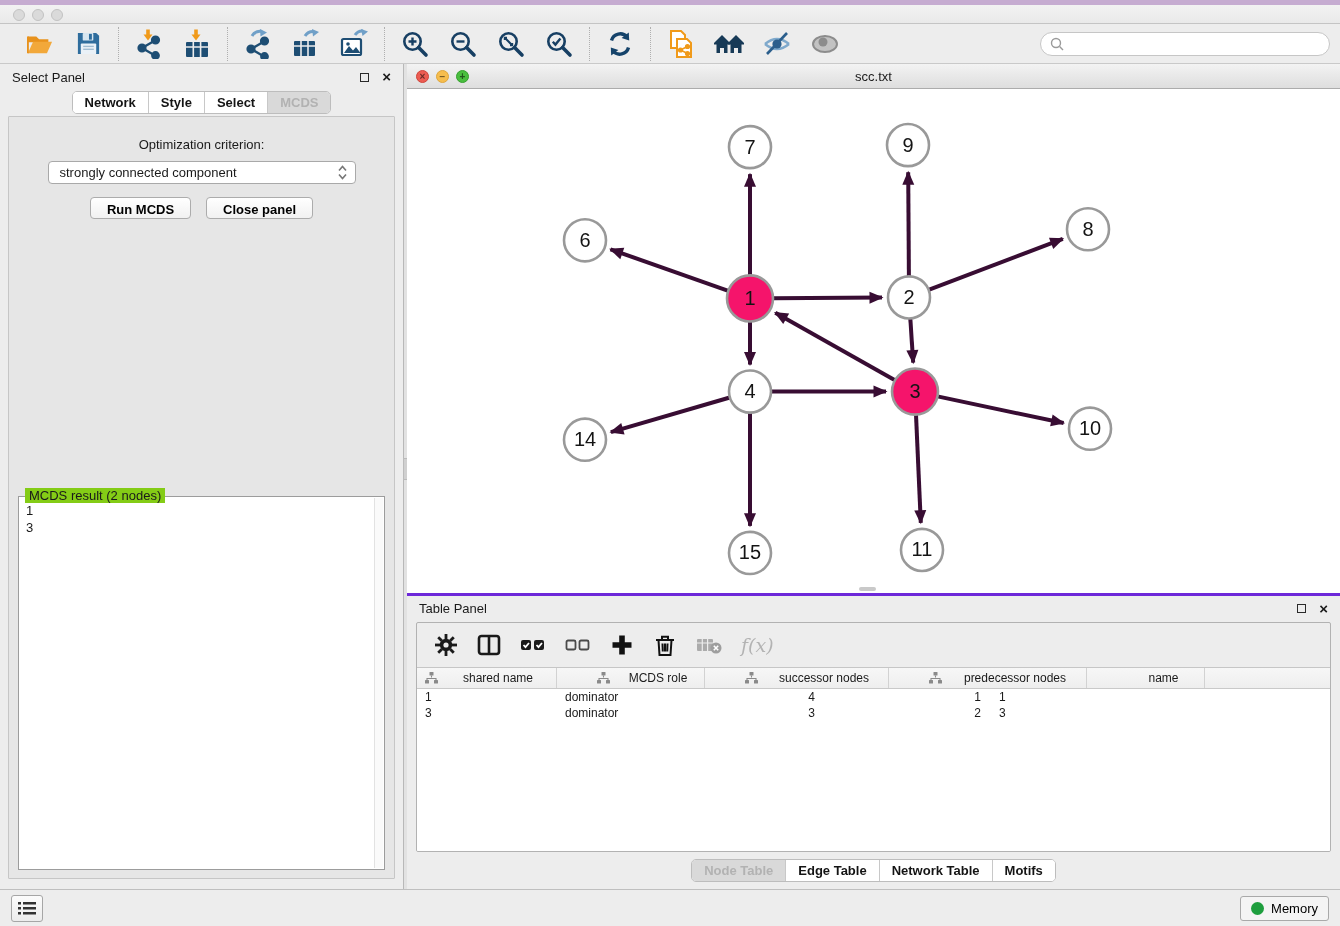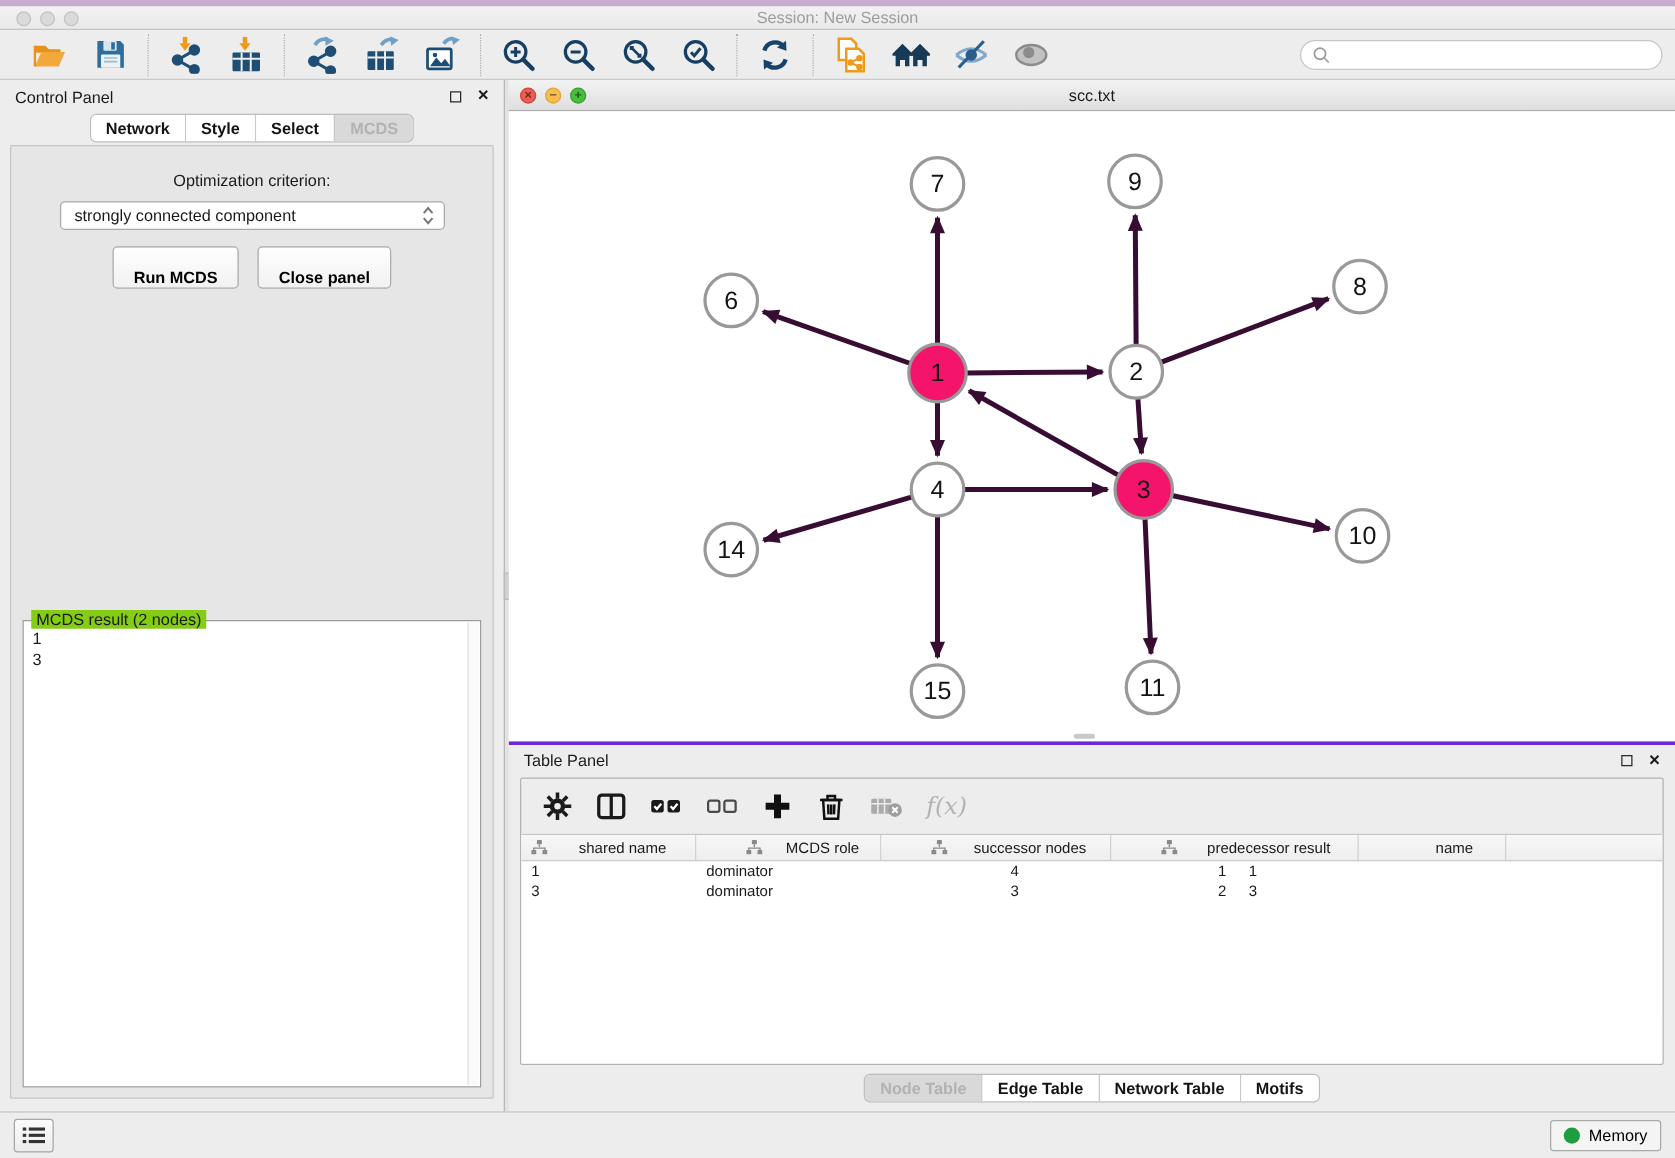--- a/index.html
+++ b/index.html
@@ -34,21 +34,21 @@
   .cp-tabs { display:flex; justify-content:center; margin:1px 0 0; }
   .seg-group { display:inline-flex; background:#FFF; border:1px solid #BDBDBD; border-radius:5px; overflow:hidden;align-items:center; }
   .seg { padding:3px 12px; font-size:13px; font-weight:600; color:#141414; background:#FFF; border-right:1px solid #C8C8C8; white-space:nowrap; }
   .seg:last-child { border-right:none; }
   .seg.selected { background:#D9D9D9; color:#B2B2B2; }
   .cp-body { flex:1; margin:2px 8px 10px; background:#E6E6E6; border:1px solid #C6C6C6; border-radius:1px; display:flex; flex-direction:column; align-items:center; }
   .opt-label { margin-top:20px; font-size:13px; }
   .criterion-select { width:308px; height:23px; margin-top:9px; background:#FFF; border:1px solid #A9A9A9; border-radius:4px; display:flex; align-items:center; padding:0 7px 0 11px; font-size:13px; }
   .criterion-select .val { flex:1; }
   .btn-row { margin-top:13px; display:flex; gap:15px; }
-  .mac-btn { height:22px; padding:16px 16px; background:linear-gradient(#FFFFFF,#F1F1F1); border:1px solid #ACACAC; border-radius:4px; font-size:13px; font-weight:600; font-family:inherit; }
+  .mac-btn { height:22px; padding:4px 16px; background:linear-gradient(#FFFFFF,#F1F1F1); border:1px solid #ACACAC; border-radius:4px; font-size:13px; font-weight:600; font-family:inherit; }
   .result-field { width:calc(100% - 18px); height:374px; margin-top:auto; margin-bottom:8px; border:1px solid #9C9C9C; position:relative; background:#FFF; }
   .result-legend { position:absolute; top:-9px; left:6px; background:#84cc16; padding:0 4px; font-size:13px; }
   .result-lines { padding:5px 7px; font-size:13px; line-height:17px; }
   .result-scroll { position:absolute; top:1px; right:1px; bottom:1px; width:9px; background:#FAFAFA; border-left:1px solid #E2E2E2; }
 
   
   .v-splitter { width:4px; background:#E2E2E2; border-left:1px solid #B8B8B8; position:relative; }
   .v-grip { position:absolute; top:394px; left:-1px; width:5px; height:22px; background:#D0D0D0; border:1px solid #BBB; }
 
   
@@ -87,21 +87,20 @@
 </head>
 <body>
 
 <div class="titlebar">
   <div class="accent-strip"></div>
   <div class="tl-gray">
     <span></span>
     <span></span>
     <span></span>
   </div>
-  <div class="win-title">Session: New Session</div>
 </div>
 
 <div class="main-toolbar">
   <div class="tb-groups">
       <div class="tb-group">
         <div class="tb-btn">
           <svg width="30" height="26" viewBox="0 0 30 28">
             <path d="M2 6 h9 l3 3 h10 v3 H2 z" fill="#E8921C"></path>
             <path d="M2 24 l5.5-12.5 H28 L22.5 24 z" fill="#F2A83A"></path>
             <path d="M2 24 V6" stroke="#E8921C" stroke-width="2"></path>
@@ -269,21 +268,21 @@
         <line x1="9.6" y1="9.6" x2="13" y2="13" stroke="#9A9A9A" stroke-width="1.4"></line>
       </svg>
     <input placeholder="" style="">
   </div>
 </div>
 
 <div class="content">
 
   <div class="control-panel">
     <div class="panel-header">
-      <span>Control Panel</span>
+      <span>Select Panel</span>
       <span class="spacer"></span>
       <span class="float-box"></span>
       <span class="close-x">×</span>
     </div>
     <div class="cp-tabs">
       <div class="seg-group">
           <span class="seg">Network</span>
           <span class="seg">Style</span>
           <span class="seg">Select</span>
           <span class="seg selected">MCDS</span>
@@ -514,21 +513,21 @@
               </div>
               <div class="th" style="width: 166px;">
                 <svg width="13" height="12" viewBox="0 0 13 12" style="margin-right:6px">
                   <g fill="#8A8A8A">
                     <rect x="4.5" y="0" width="4" height="3.4" rx="0.5"></rect>
                     <rect x="0" y="8" width="4" height="3.4" rx="0.5"></rect>
                     <rect x="9" y="8" width="4" height="3.4" rx="0.5"></rect>
                   </g>
                   <path d="M6.5 3.4 v2.1 M2 8 V6.5 h9 V8" stroke="#8A8A8A" stroke-width="1.1" fill="none"></path>
                 </svg>
-                <span class="lbl">predecessor result</span>
+                <span class="lbl">predecessor nodes</span>
               </div>
               <div class="th" style="width: 86px;">
                 <span class="lbl">name</span>
               </div>
             </div>
           <div>
               <div class="tr">
                 <div class="td" style="width: 140px; text-align: left;">1</div>
                 <div class="td" style="width: 116px; text-align: left;">dominator</div>
                 <div class="td" style="width: 152px; text-align: right;">4</div>

